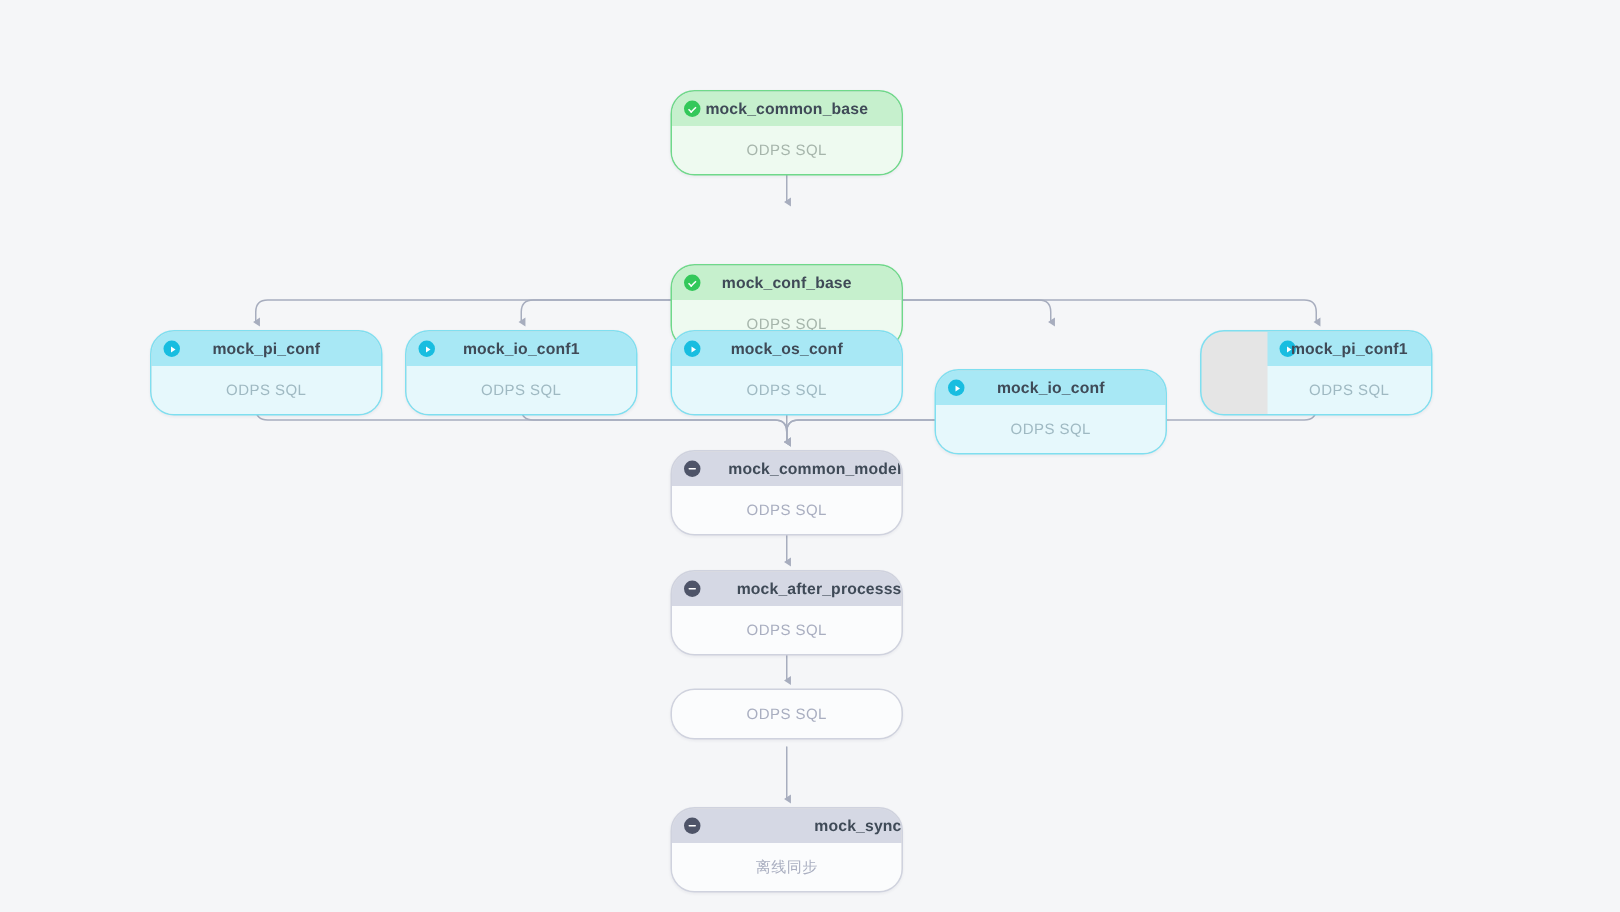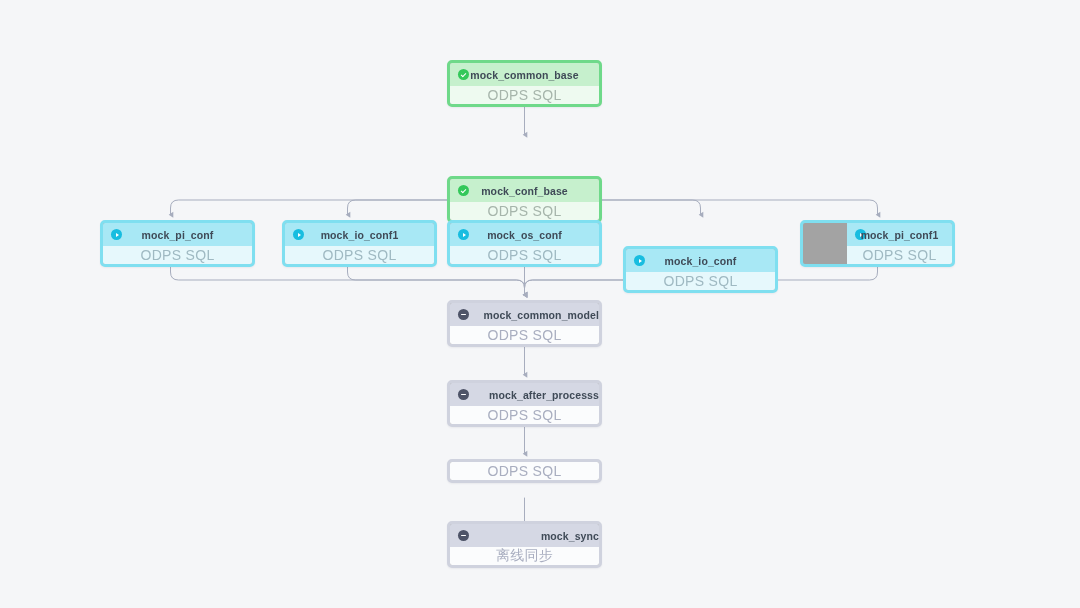--- a/index.html
+++ b/index.html
@@ -24,25 +24,25 @@
     position: absolute;
     left: 0;
     top: 0;
     width: 1080px;
     height: 608px;
     pointer-events: none;
   }
   .node {
     position: absolute;
     width: 155px;
-    border-radius: 5px;
+    border-radius: 16px;
     box-sizing: border-box;
     overflow: hidden;
-    border: 3px solid #be185d;
-    background: #a3a3a3;
+    border: 1px solid #be185d;
+    background: #e5e5e5;
     box-shadow: 0 1px 2px rgba(30, 40, 70, 0.06);
   }
   .node-header {
     height: 23px;
     display: flex;
     align-items: center;
     padding: 0 8px;
     box-sizing: border-box;
     position: relative;
   }
@@ -60,25 +60,25 @@
     position: absolute;
     left: 0;
     right: 0;
     text-align: center;
     font-size: 10.5px;
     font-weight: bold;
     letter-spacing: 0.1px;
     pointer-events: none;
   }
   .node-body {
-    height: 18px;
+    height: 32px;
     display: flex;
     align-items: center;
     justify-content: center;
-    font-size: 14px;
+    font-size: 10px;
     color: #a9aec0;
     letter-spacing: 0.3px;
   }
 
   
   .node.green {
     border-color: #6fd98a;
   }
   .node.green .node-header {
     background: #c6f0cd;
@@ -200,21 +200,21 @@
         </div>
         <div class="node-body">ODPS SQL</div>
       </div>
       <div class="node cyan" style="left: 100px; top: 220px;">
         <div class="node-header">
           <span class="node-icon"></span>
           <span class="node-title">mock_pi_conf</span>
         </div>
         <div class="node-body">ODPS SQL</div>
       </div>
-      <div class="node cyan" style="left: 270px; top: 220px; margin-left: 12px;">
+      <div class="node cyan" style="left: 270px; top: 220px;">
         <div class="node-header">
           <span class="node-icon"></span>
           <span class="node-title">mock_io_conf1</span>
         </div>
         <div class="node-body">ODPS SQL</div>
       </div>
       <div class="node cyan" style="left: 447px; top: 220px;">
         <div class="node-header">
           <span class="node-icon"></span>
           <span class="node-title">mock_os_conf</span>
@@ -245,21 +245,21 @@
       <div class="node gray" style="left: 447px; top: 380px;">
         <div class="node-header">
           <span class="node-icon"></span>
           <span class="node-title">mock_after_processs</span>
         </div>
         <div class="node-body">ODPS SQL</div>
       </div>
       <div class="node gray" style="left: 447px; top: 459px;">
         <div class="node-body">ODPS SQL</div>
       </div>
-      <div class="node gray" style="left: 447px; top: 521px;">
+      <div class="node gray" style="left: 447px; top: 538px;">
         <div class="node-header">
           <span class="node-icon"></span>
           <span class="node-title">mock_sync</span>
         </div>
         <div class="node-body">离线同步</div>
       </div>
     </div>
 
 </div>
 

